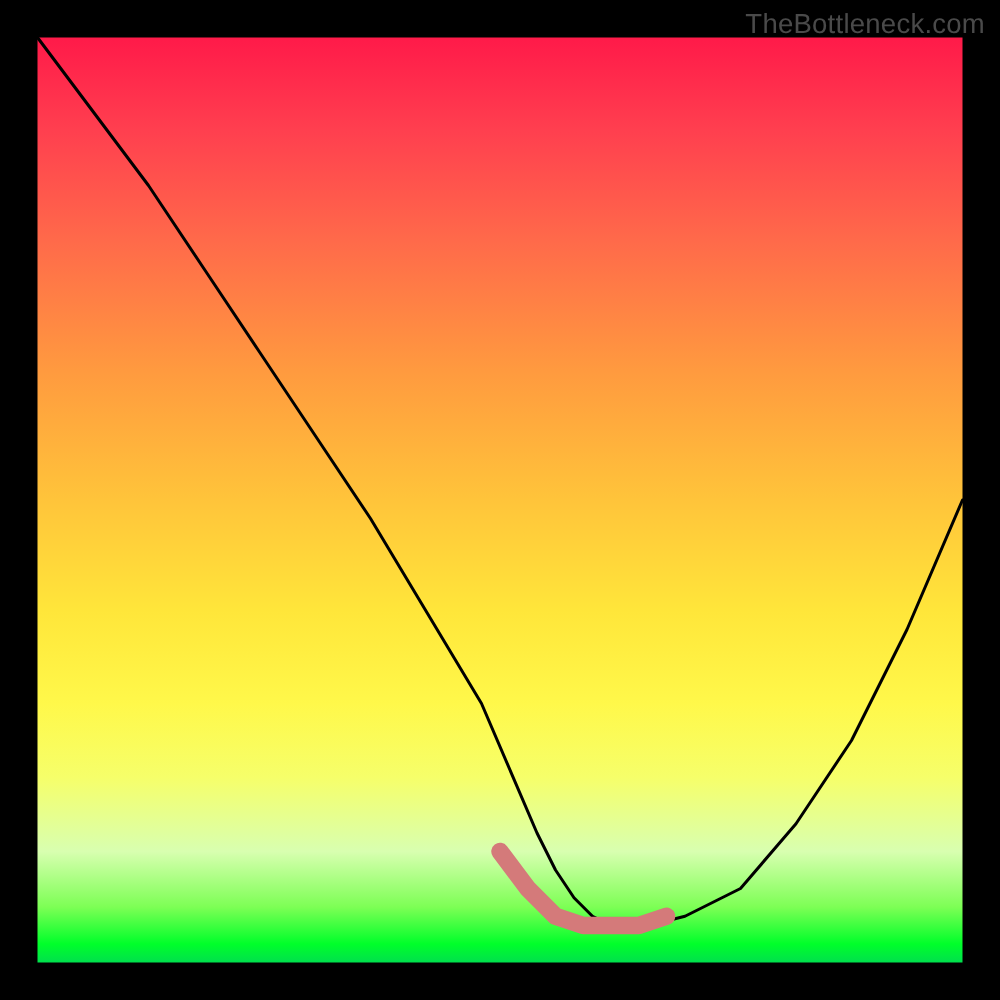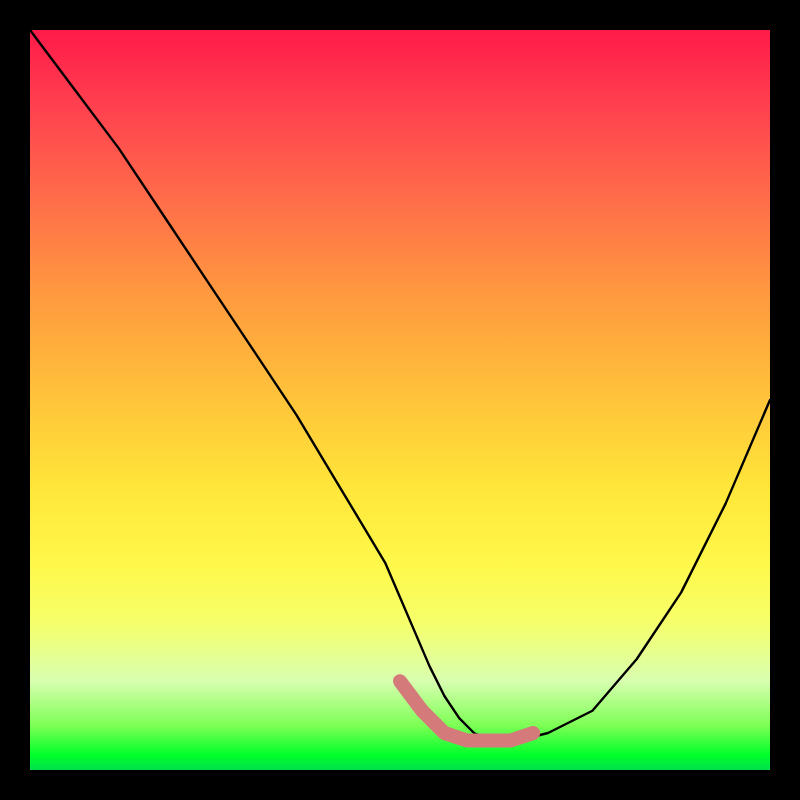--- a/index.html
+++ b/index.html
@@ -65,13 +65,14 @@
 <body>
 
 <div class="frame">
   <div class="plot"></div>
 
   <svg class="curves" viewBox="0 0 740 740" preserveAspectRatio="none">
     <path id="main-curve" fill="none" stroke="#000000" stroke-width="2.4" stroke-linecap="round" stroke-linejoin="round" d="M0.0 0.0 L44.4 59.2 L88.8 118.4 L133.2 185.0 L177.6 251.6 L222.0 318.2 L266.4 384.8 L310.8 458.8 L355.2 532.8 L399.6 636.4 L414.4 666.0 L429.2 688.2 L444.0 703.0 L458.8 710.4 L473.6 710.4 L488.4 710.4 L518.0 703.0 L562.4 680.8 L606.8 629.0 L651.2 562.4 L695.6 473.6 L740.0 370.0"></path>
     <path id="flat-marker" fill="none" stroke="#d47a7a" stroke-width="14" stroke-linecap="round" stroke-linejoin="round" d="M370.0 651.2 L392.2 680.8 L414.4 703.0 L436.6 710.4 L458.8 710.4 L481.0 710.4 L503.2 703.0"></path>
   </svg>
 
+  <div class="watermark">TheBottleneck.com</div>
 </div>
 
 </body></html>

